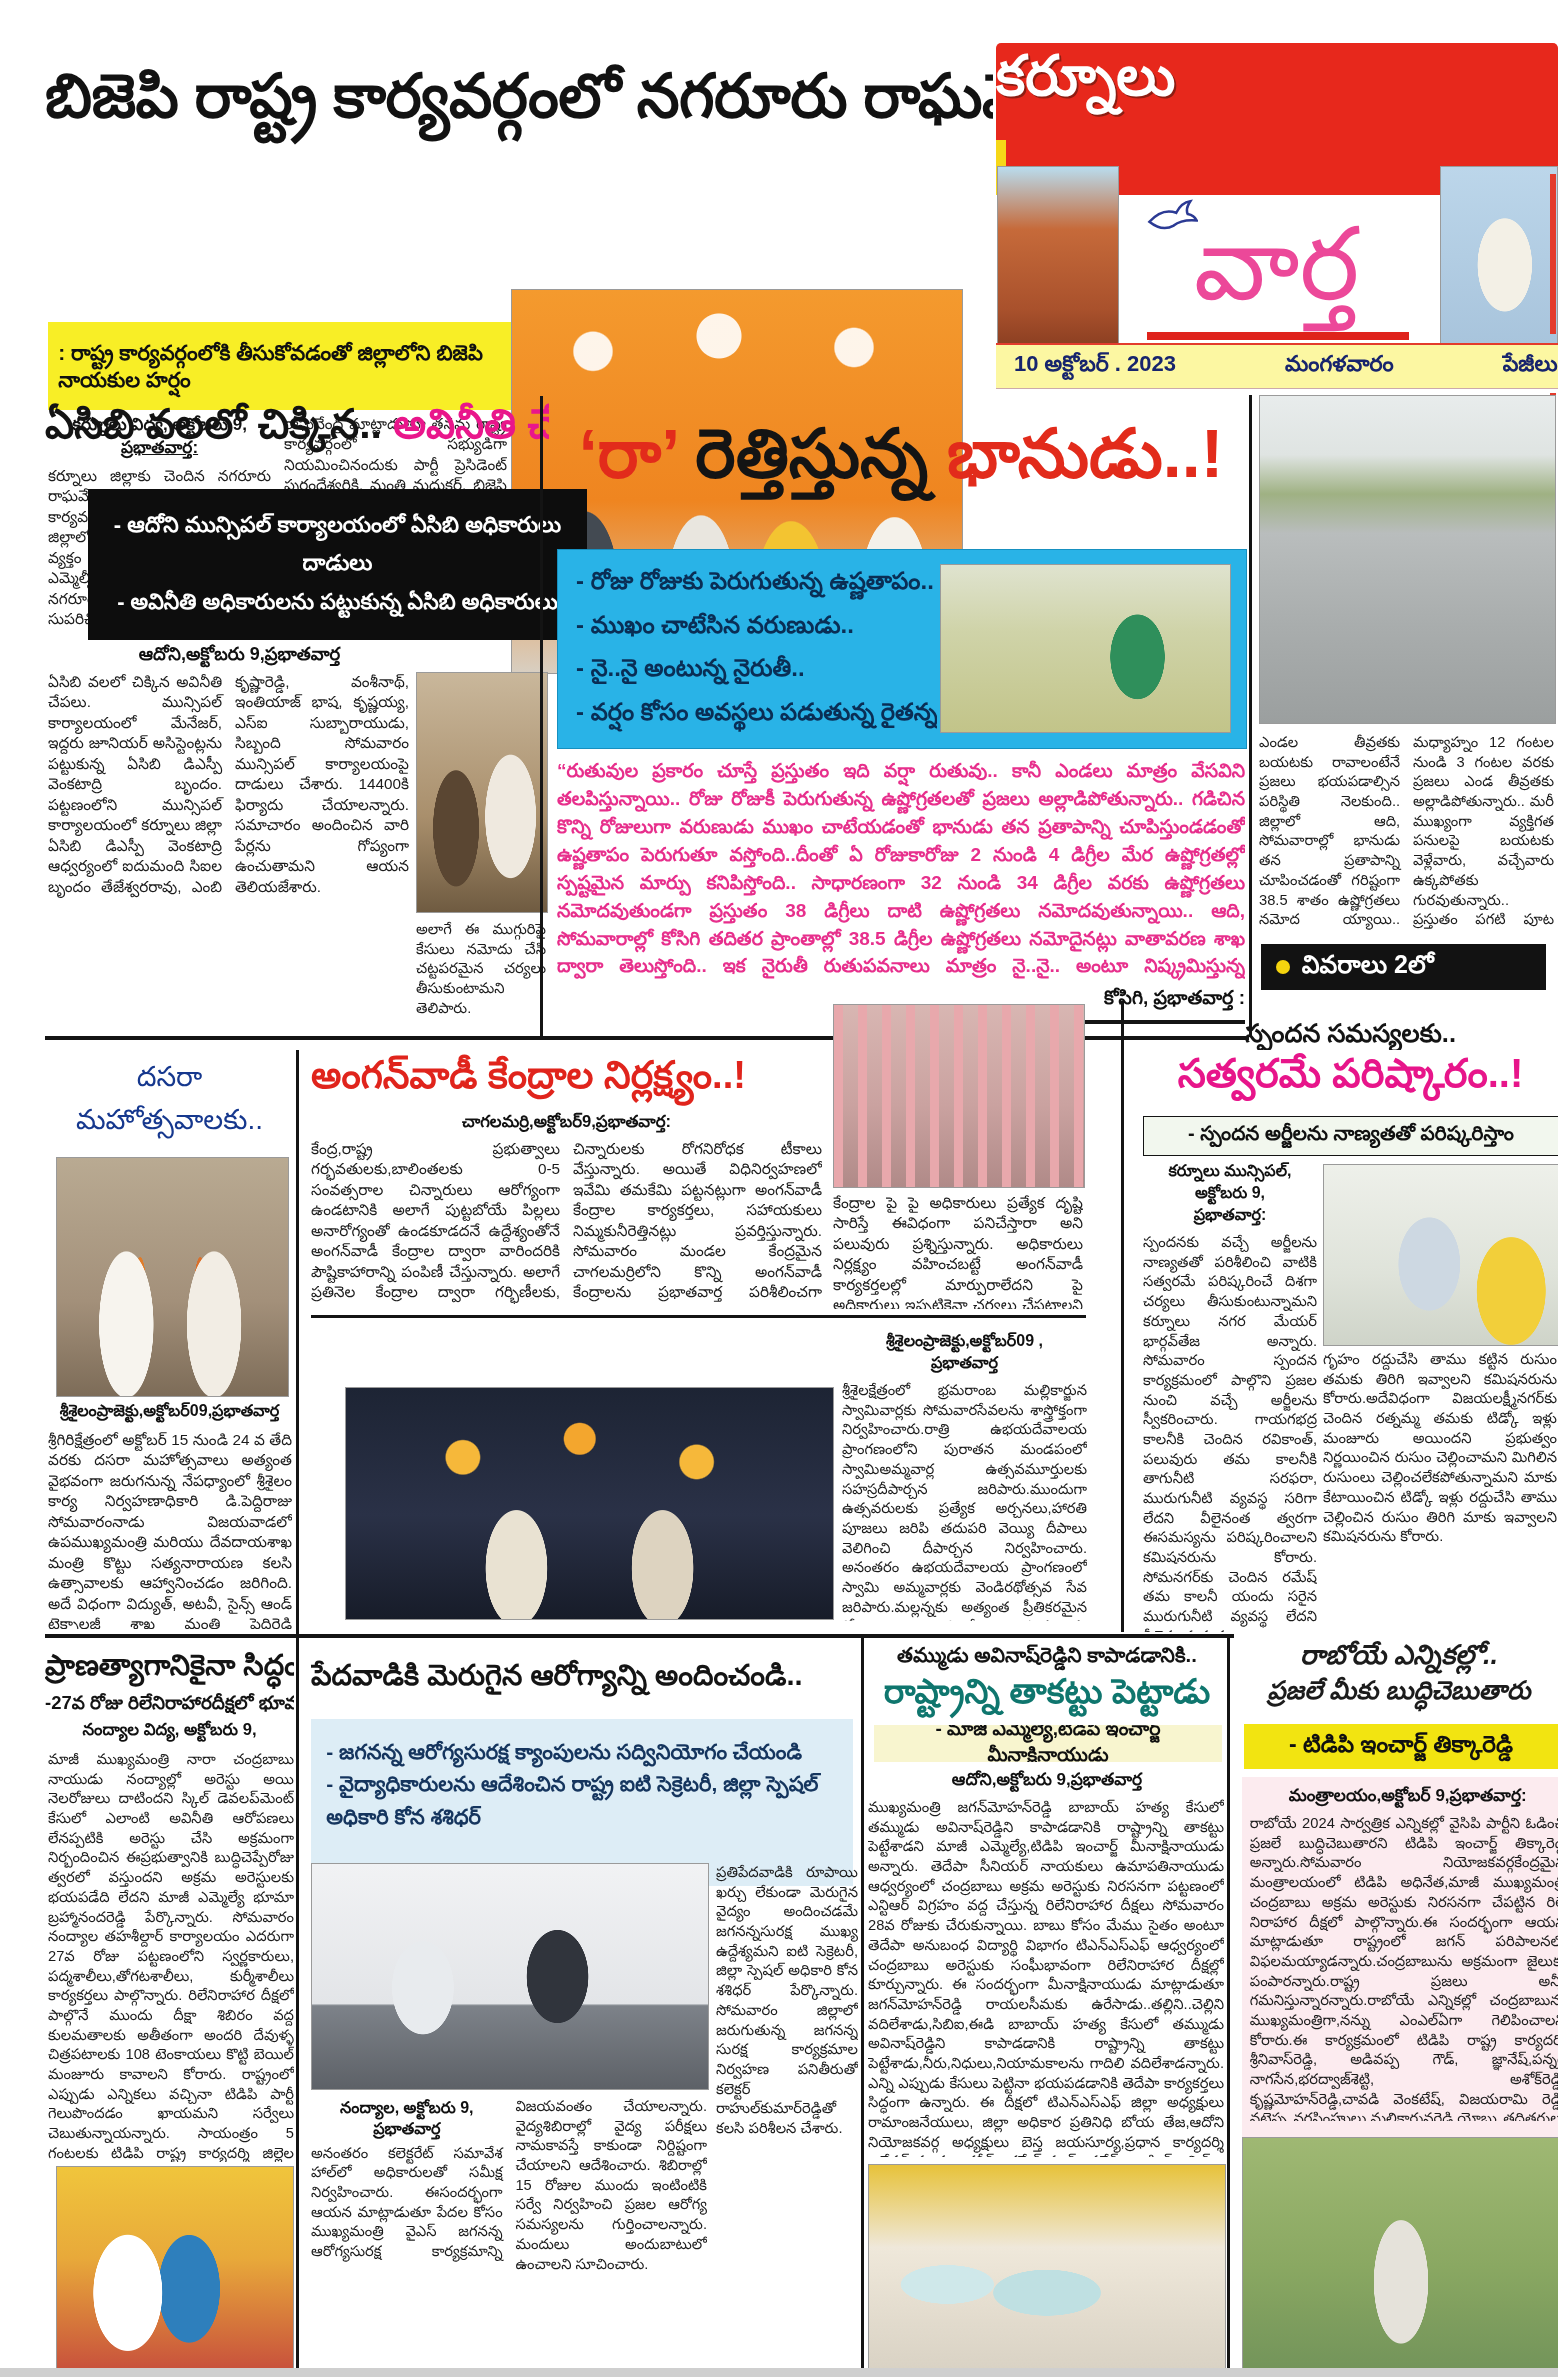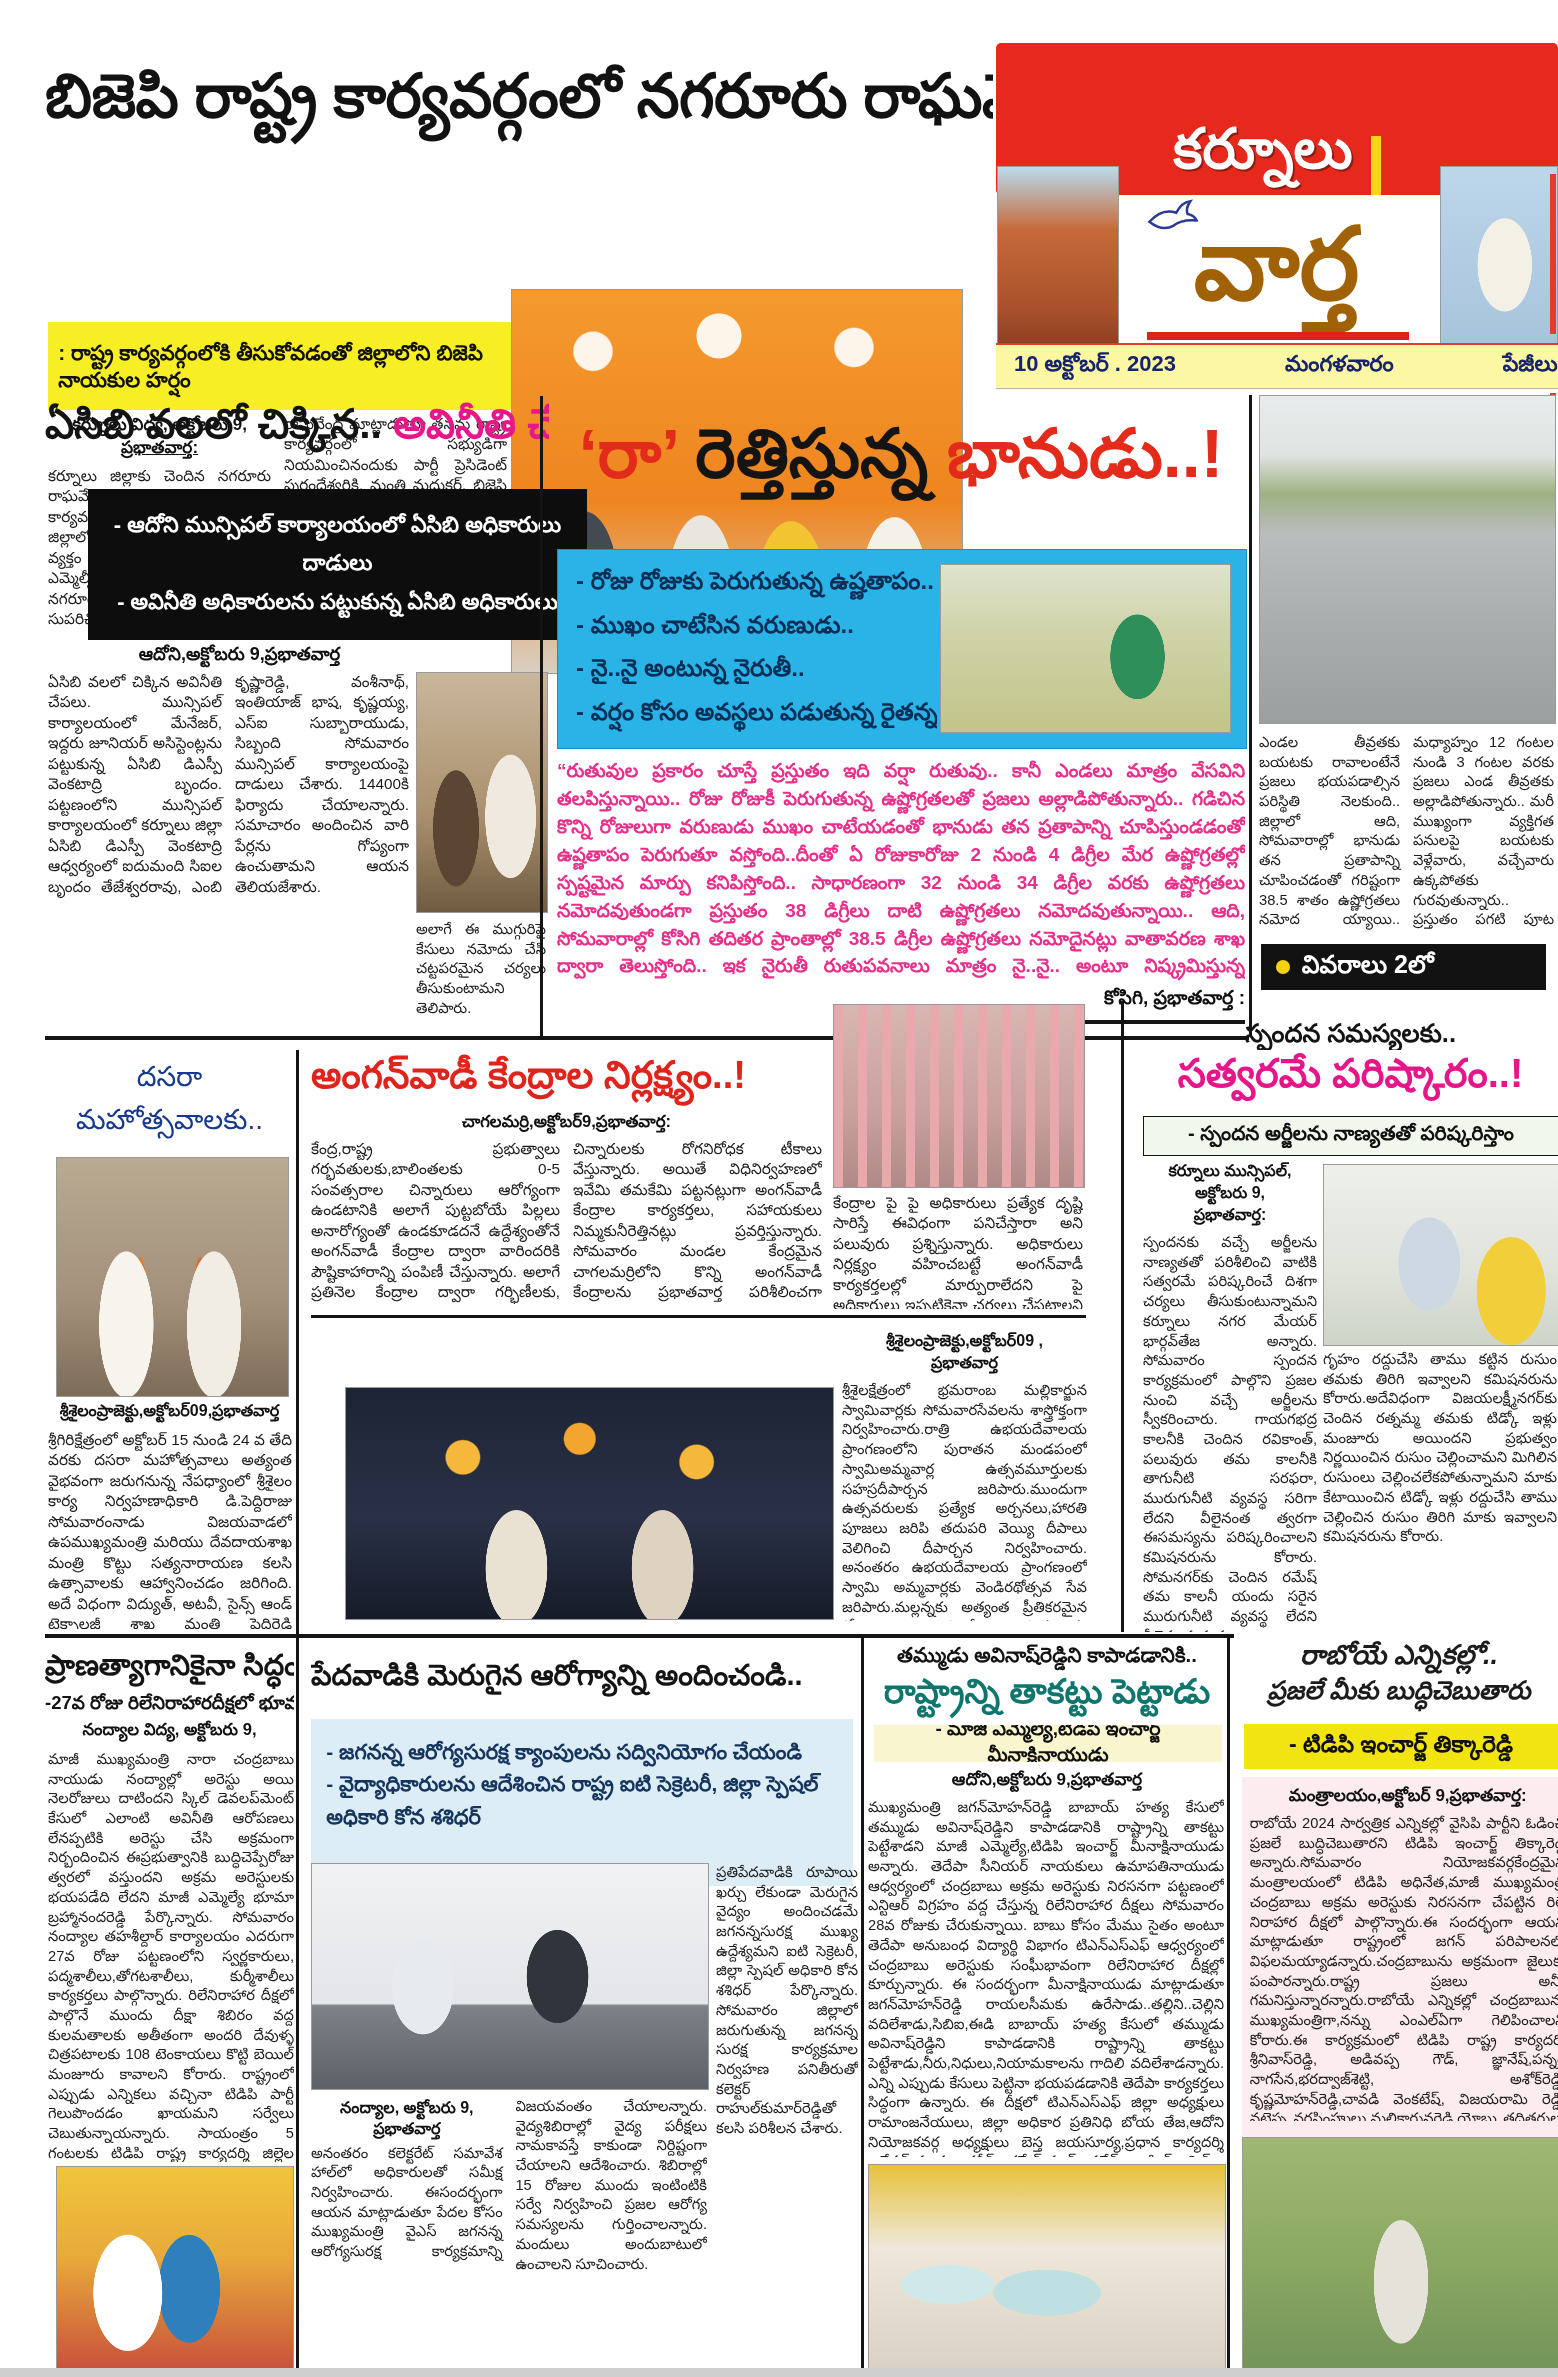--- a/index.html
+++ b/index.html
@@ -12,24 +12,24 @@
   .right{text-align:right;}
   .hl{font-weight:800;color:#121212;letter-spacing:-0.6px;}
   .body-copy{font-size:15.3px;line-height:1.34;text-align:justify;color:#1b1b1b;
              overflow:hidden;word-break:break-word;}
   .cols2{column-count:2;column-gap:12.8px;}
   .dateline{font-weight:bold;color:#111;text-align:center;overflow:hidden;}
   .rule{position:absolute;background:#141414;}
   .red-rule{position:absolute;background:#e33b2c;}
   .photo{position:absolute;overflow:hidden;border:0.6px solid #9a9a9a;}
   
-  .mast-red{background:#e7281c;border-radius:5.1px;display:flex;align-items:flex-end;justify-content:center;gap:18px;}
+  .mast-red{background:#e7281c;border-radius:5.1px;display:flex;align-items:flex-start;justify-content:center;gap:18px;flex-direction:column;}
   .mast-city{color:#ffffff;font-weight:800;font-size:56px;text-shadow:1.9px 1.9px 0 #8d1d12;}
   .mast-div{width:10.2px;height:59px;background:#f6d718;}
-  .mast-title{color:#a16207;font-weight:700;font-size:101px;line-height:1;}
+  .mast-title{color:#ec4899;font-weight:400;font-size:101px;line-height:1;}
   .mast-strip{background:#fcf7a2;border-top:2.6px solid #e33b2c;border-bottom:1.3px solid #caa;
               display:flex;align-items:center;justify-content:space-between;padding:0 18px;
               font-weight:800;font-size:22px;color:#17246d;}
   
   .yellow-strip{background:#f8ee26;color:#101010;font-weight:800;font-size:21px;
                 display:flex;align-items:center;padding:6.4px 10.2px;line-height:1.3;overflow:hidden;}
   .black-box{background:#0d0d0d;color:#ffffff;font-weight:800;font-size:22px;
              padding:16.6px 14px;line-height:1.75;text-align:center;overflow:hidden;}
   .cyan-box{background:#29b3e7;border:1.3px solid #1690c0;overflow:hidden;}
   .cyan-bullet{font-weight:800;font-size:24px;color:#0a2e55;line-height:1.82;white-space:nowrap;overflow:hidden;}

